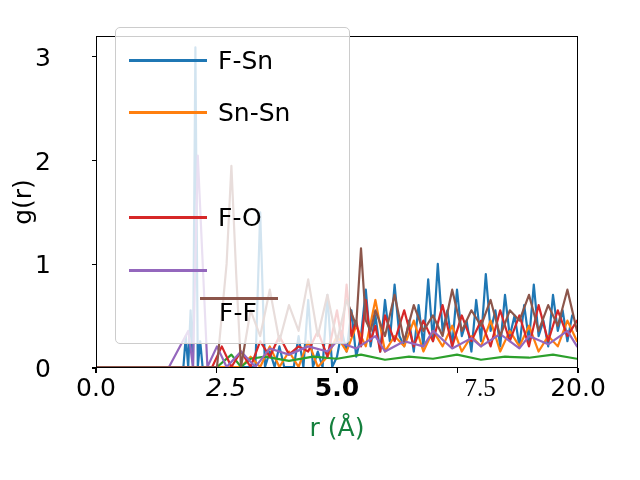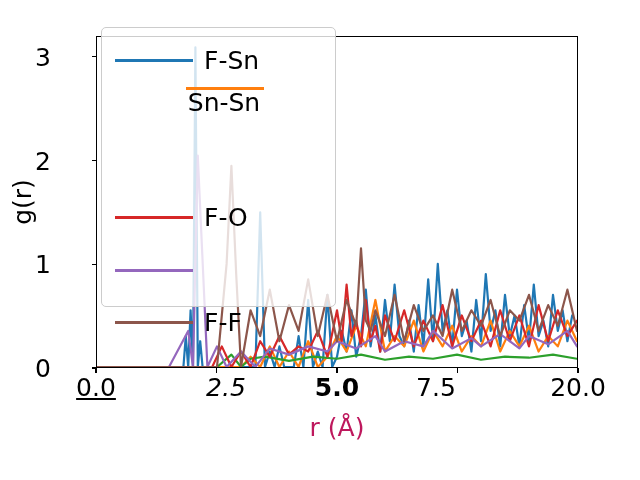--- a/index.html
+++ b/index.html
@@ -71,42 +71,42 @@
     color: #000000;
     white-space: nowrap;
     line-height: 1;
   }
   #xlabel {
     position: absolute;
     left: 337px;
     top: 415px;
     transform: translateX(-50%);
     font-size: 25px;
-    color: #be185d;
+    color: #15803d;
     white-space: nowrap;
     line-height: 1;
   }
   #ylabel {
     position: absolute;
     left: 22px;
     top: 202px;
     transform: translate(-50%, -50%) rotate(-90deg);
     transform-origin: center center;
     font-size: 25px;
     color: #000000;
     white-space: nowrap;
     line-height: 1;
   }
   
   #legend {
     position: absolute;
-    left: 101px;
+    left: 115px;
     top: 27px;
     width: 235px;
-    height: 280px;
+    height: 317px;
     background: rgba(255,255,255,0.80);
     border: 1px solid #cccccc;
     border-radius: 5px;
     box-sizing: border-box;
     z-index: 5;
   }
   .legend-row {
     position: absolute;
     left: 0;
     width: 100%;
@@ -139,27 +139,27 @@
         <path d="M0.00 332.00 L24.10 332.00 L48.20 332.00 L72.30 332.00 L96.40 332.00 L120.50 332.00 L144.60 332.00 L154.24 321.63 L163.88 332.00 L173.52 311.25 L183.16 332.00 L192.80 316.44 L202.44 332.00 L212.08 306.06 L221.72 332.00 L231.36 321.63 L241.00 300.88 L250.64 316.44 L260.28 290.50 L269.92 311.25 L279.56 264.56 L289.20 316.44 L298.84 300.88 L308.48 311.25 L318.12 285.31 L327.76 316.44 L337.40 295.69 L347.04 311.25 L356.68 290.50 L366.32 316.44 L375.96 300.88 L385.60 311.25 L395.24 285.31 L404.88 316.44 L414.52 295.69 L424.16 311.25 L433.80 290.50 L443.44 316.44 L453.08 300.88 L462.72 311.25 L472.36 285.31 L482.00 306.06" fill="none" stroke="#ff7f0e" stroke-width="2.2" stroke-linejoin="round" stroke-linecap="round"></path>
         <path d="M0.00 332.00 L24.10 332.00 L48.20 332.00 L72.30 332.00 L96.40 332.00 L120.50 332.00 L134.96 319.55 L144.60 332.00 L154.24 323.70 L168.70 321.63 L192.80 325.77 L216.90 321.63 L241.00 323.70 L265.10 319.55 L289.20 324.74 L313.30 321.63 L337.40 323.70 L361.50 319.55 L385.60 324.74 L409.70 321.63 L433.80 322.66 L457.90 319.55 L482.00 323.70" fill="none" stroke="#2ca02c" stroke-width="2.2" stroke-linejoin="round" stroke-linecap="round"></path>
         <path d="M0.00 332.00 L24.10 332.00 L48.20 332.00 L72.30 332.00 L96.40 332.00 L115.68 332.00 L125.32 311.25 L134.96 332.00 L144.60 316.44 L154.24 332.00 L163.88 306.06 L173.52 321.63 L183.16 300.88 L192.80 319.55 L202.44 311.25 L212.08 316.44 L221.72 295.69 L231.36 321.63 L241.00 274.94 L245.82 306.06 L250.64 249.00 L255.46 300.88 L260.28 285.31 L265.10 311.25 L269.92 264.56 L274.74 306.06 L279.56 290.50 L284.38 316.44 L289.20 280.13 L298.84 306.06 L308.48 274.94 L318.12 311.25 L327.76 285.31 L337.40 306.06 L347.04 269.75 L356.68 311.25 L366.32 280.13 L375.96 306.06 L385.60 285.31 L395.24 311.25 L404.88 274.94 L414.52 306.06 L424.16 280.13 L433.80 311.25 L443.44 269.75 L453.08 306.06 L462.72 274.94 L472.36 300.88 L482.00 285.31" fill="none" stroke="#d62728" stroke-width="2.2" stroke-linejoin="round" stroke-linecap="round"></path>
         <path d="M0.00 332.00 L24.10 332.00 L48.20 332.00 L72.30 332.00 L91.58 295.69 L96.40 332.00 L101.22 119.31 L110.86 332.00 L120.50 311.25 L130.14 332.00 L144.60 316.44 L159.06 332.00 L173.52 313.32 L192.80 319.55 L212.08 311.25 L231.36 316.44 L241.00 306.06 L260.28 313.32 L279.56 300.88 L289.20 316.44 L308.48 306.06 L327.76 311.25 L337.40 295.69 L356.68 313.32 L375.96 302.95 L385.60 311.25 L404.88 298.80 L424.16 313.32 L433.80 300.88 L453.08 309.18 L472.36 295.69 L482.00 311.25" fill="none" stroke="#9467bd" stroke-width="2.2" stroke-linejoin="round" stroke-linecap="round"></path>
         <path d="M0.00 332.00 L24.10 332.00 L48.20 332.00 L72.30 332.00 L96.40 332.00 L120.50 332.00 L130.14 228.25 L134.96 129.69 L139.78 238.63 L144.60 332.00 L154.24 274.94 L163.88 300.88 L173.52 254.19 L183.16 306.06 L192.80 269.75 L202.44 295.69 L212.08 243.81 L221.72 300.88 L231.36 259.38 L241.00 306.06 L250.64 264.56 L260.28 290.50 L265.10 212.69 L269.92 285.31 L274.74 295.69 L279.56 274.94 L289.20 300.88 L298.84 259.38 L308.48 306.06 L318.12 269.75 L327.76 295.69 L337.40 280.13 L347.04 300.88 L356.68 254.19 L366.32 295.69 L375.96 274.94 L385.60 290.50 L395.24 264.56 L404.88 300.88 L414.52 274.94 L424.16 285.31 L433.80 259.38 L443.44 295.69 L453.08 269.75 L462.72 290.50 L472.36 254.19 L482.00 295.69" fill="none" stroke="#8c564b" stroke-width="2.2" stroke-linejoin="round" stroke-linecap="round"></path>
       </svg>
   </div>
 
   <div id="xticks-layer">
       <div class="xtick-mark" style="left: 95.45px;"></div>
-      <div class="xtick-label" style="left: 96px; text-decoration: underline;">0.0</div>
+      <div class="xtick-label" style="left: 96px;">0.0</div>
       <div class="xtick-mark" style="left: 215.95px;"></div>
       <div class="xtick-label" style="left: 226px; font-style: italic;">2.5</div>
       <div class="xtick-mark" style="left: 336.45px;"></div>
       <div class="xtick-label" style="left: 337px; font-weight: bold;">5.0</div>
       <div class="xtick-mark" style="left: 456.95px;"></div>
-      <div class="xtick-label" style="left: 436px;">7.5</div>
+      <div class="xtick-label" style="left: 480px; font-family: Liberation Serif, serif;">7.5</div>
       <div class="xtick-mark" style="left: 577.45px;"></div>
       <div class="xtick-label" style="left: 578px;">20.0</div>
     </div>
   <div id="yticks-layer">
       <div class="ytick-mark" style="top: 367.45px;"></div>
       <div class="ytick-label" style="top: 368px;">0</div>
       <div class="ytick-mark" style="top: 263.7px;"></div>
       <div class="ytick-label" style="top: 264.25px;">1</div>
       <div class="ytick-mark" style="top: 159.95px;"></div>
       <div class="ytick-label" style="top: 160.5px;">2</div>
@@ -168,30 +168,30 @@
     </div>
 
   <div id="xlabel">r (Å)</div>
   <div id="ylabel">g(r)</div>
 
   <div id="legend">
       <div class="legend-row" style="top: 6px;">
         <div class="legend-handle" style="background: rgb(31, 119, 180);"></div>
         <div class="legend-text">F-Sn</div>
       </div>
-      <div class="legend-row" style="top: 58.5px; flex-direction: column;">
+      <div class="legend-row" style="top: 58.5px;">
         <div class="legend-handle" style="background: rgb(255, 127, 14);"></div>
         <div class="legend-text">Sn-Sn</div>
       </div>
       <div class="legend-row" style="top: 163.5px;">
         <div class="legend-handle" style="background: rgb(214, 39, 40);"></div>
         <div class="legend-text">F-O</div>
       </div>
       <div class="legend-row" style="top: 216px;">
         <div class="legend-handle" style="background: rgb(148, 103, 189);"></div>
       </div>
-      <div class="legend-row" style="top: 268.5px;">
+      <div class="legend-row" style="top: 268.5px; flex-direction: column;">
         <div class="legend-handle" style="background: rgb(140, 86, 75);"></div>
         <div class="legend-text">F-F</div>
       </div>
     </div>
 
 </div>
 
 </body></html>

